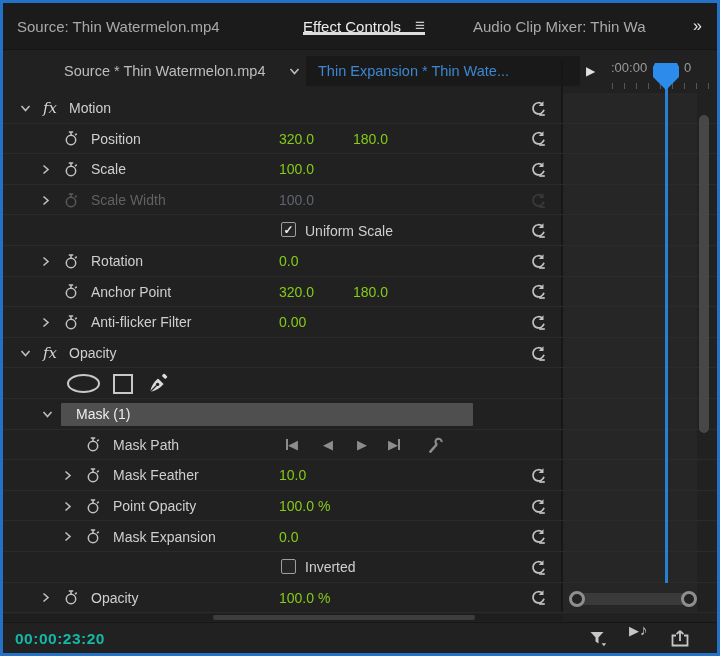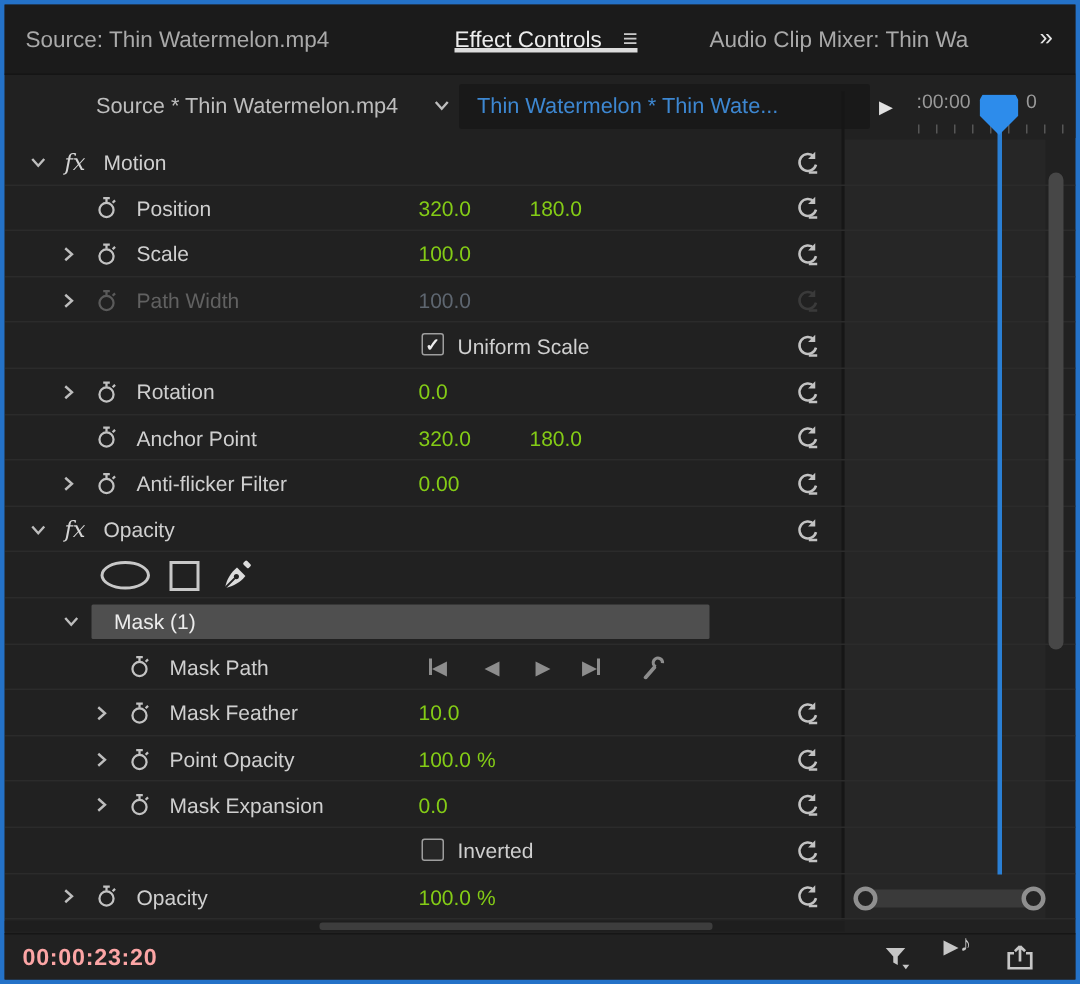--- a/index.html
+++ b/index.html
@@ -50,21 +50,21 @@
     clip-path:polygon(8% 0,92% 0,100% 14%,100% 52%,50% 100%,0 52%,0 14%);}
   .vscroll{position:absolute;left:696px;top:112px;width:10px;height:318px;background:#474747;border-radius:5px;z-index:8;}
   .zoombarbg{position:absolute;left:566px;top:590px;width:128px;height:12px;background:#3a3a3a;border-radius:6px;z-index:8;}
   .zoomhandle{position:absolute;top:588px;width:16px;height:16px;border:3px solid #8f8f8f;border-radius:50%;
     background:#232323;box-sizing:border-box;z-index:9;}
   .hscrolltrack{position:absolute;left:0px;top:611px;width:560px;height:7px;background:#1e1e1e;}
   .hscrollthumb{position:absolute;left:210px;top:612px;width:262px;height:5px;background:#3d3d3d;border-radius:2px;}
   
   .bottombar{position:absolute;left:0;top:619px;width:714px;height:31px;background:#212121;border-top:1px solid #161616;}
   .timecode{position:absolute;left:12px;top:0;height:31px;display:flex;align-items:center;
-    font-size:15.5px;font-weight:bold;color:#fca5a5;letter-spacing:.5px;}
+    font-size:15.5px;font-weight:bold;color:#14b8a6;letter-spacing:.5px;}
   .bbicon{position:absolute;top:0;height:31px;display:flex;align-items:center;}
   .playaudio{font-size:13px;color:#c6c6c6;display:flex;align-items:flex-start;}
   .playaudio .note{font-size:15px;margin-left:1px;margin-top:-2px;}
   .resetbtn{position:absolute;left:527px;top:0;height:30.6px;display:flex;align-items:center;}
   .resetbtn.dimmed{opacity:.35;}
 </style>
 </head>
 <body>
 
 <div class="panel">
@@ -85,21 +85,21 @@
   </div>
 
   <div class="cliprow">
     <span class="srclabel">Source * Thin Watermelon.mp4</span>
     <span class="abs" style="left:238px;top:14px;">
       <svg width="13" height="13">
           <polyline points="2.5,4 6.5,8.5 10.5,4" stroke="#bdbdbd" stroke-width="1.6" fill="none"></polyline>
         </svg>
     </span>
     <div class="clipbox">
-      <span>Thin Watermelon * Thin Wate...</span>
+      <span>Thin Expansion * Thin Wate...</span>
     </div>
     <span class="playglyph">▶</span>
 
     <div class="abs" style="left:558px;top:0;width:156px;height:42px;">
       <span class="rulertext" style="left:3px;">:00:00</span>
       <span class="rulertext" style="left:76px;">0</span>
       <span class="rulertext" style="left:112px;">00:</span>
       <div id="ticks">
           <div class="tick" style="left: 4px;"></div>
           <div class="tick" style="left: 16px;"></div>
@@ -183,21 +183,21 @@
           <svg width="13" height="13">
             <polyline points="4.5,2.5 9,6.5 4.5,10.5" stroke="#bdbdbd" stroke-width="1.6" fill="none"></polyline>
           </svg>
         </span>
         <span class="icoslot" style="left: 60px;">
           <svg width="16" height="17" viewBox="0 0 16 17">
   <circle cx="8" cy="10" r="4.7" stroke="#5a5a5a" stroke-width="1.5" fill="none"></circle>
   <path d="M5.8 2.1 h4.4 M8 2.3 v2.6 M12.1 5.2 l1.6-1.6" stroke="#5a5a5a" stroke-width="1.5" fill="none"></path>
           </svg>
         </span>
-        <span class="lbl" style="left: 88px;">Path Width</span>
+        <span class="lbl" style="left: 88px;">Scale Width</span>
         <span class="val" style="left: 276px;">100.0</span>
         <span class="resetbtn dimmed">
           <svg width="17" height="17" viewBox="0 0 17 17">
   <path d="M12.6 4.4 A5.6 5.6 0 1 0 14 9.8" fill="none" stroke="#6a6a6a" stroke-width="1.7"></path>
   <path d="M13.5 1.2 v4.8 h-4.8 z" fill="#6a6a6a"></path>
   <path d="M9.2 15 h5.6" stroke="#6a6a6a" stroke-width="1.7"></path>
           </svg>
         </span>
       </div>
       <div class="row">

